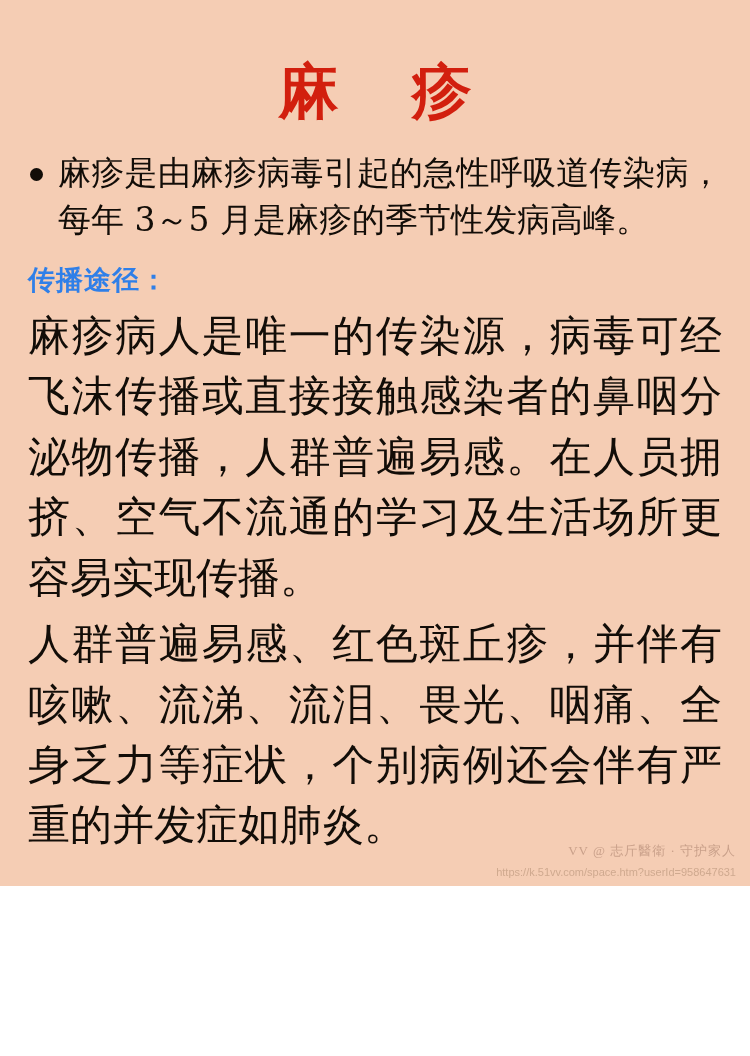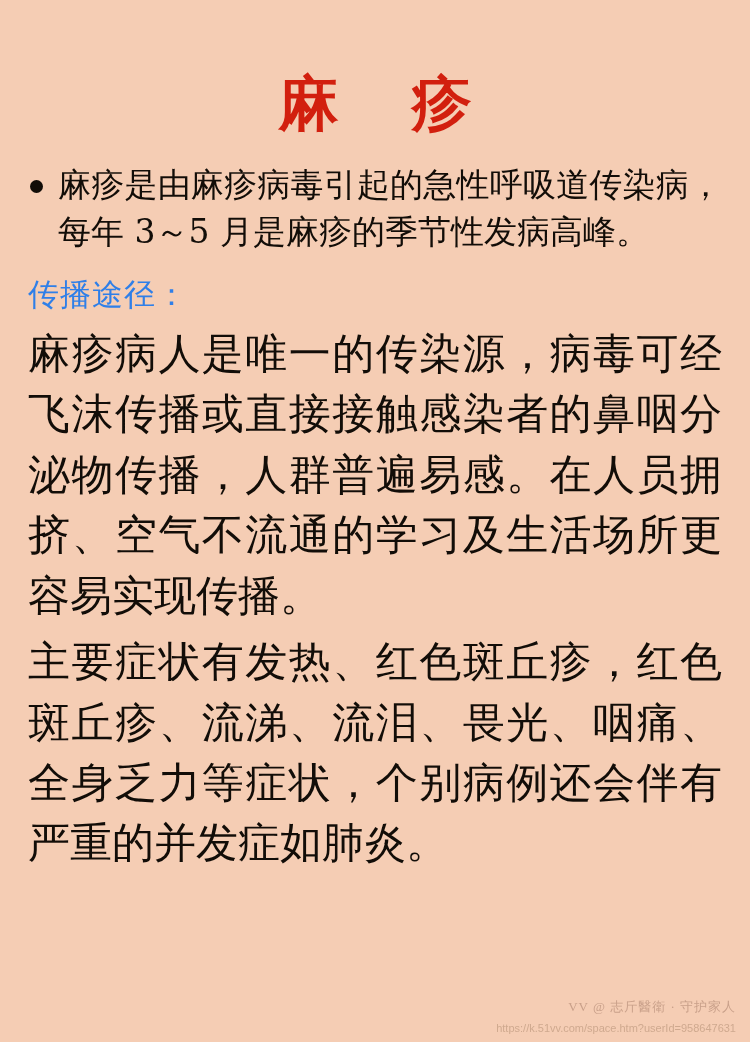--- a/index.html
+++ b/index.html
@@ -9,24 +9,24 @@
   }
   body {
     width: 750px;
     height: 1056px;
     overflow: hidden;
     font-family: "Liberation Sans", sans-serif;
   }
   .poster {
     position: relative;
     width: 750px;
-    height: 1042px;
+    height: 886px;
     background: #f5cdb4;
     box-sizing: border-box;
-    padding: 52px 28px 0 28px;
+    padding: 40px 28px 0 28px;
   }
   .title {
     text-align: center;
     color: #d21f0e;
     font-family: "DejaVu Serif", serif;
     font-weight: bold;
     font-size: 60px;
     letter-spacing: 26px;
     text-indent: 26px;
     margin: 18px 0 26px 0;
@@ -53,22 +53,22 @@
     left: 2px;
     top: 18px;
     width: 13px;
     height: 13px;
     background: #120d08;
     border-radius: 50%;
   }
   .section-heading {
     color: #2f7fe8;
     font-family: "DejaVu Serif", serif;
-    font-weight: normal;
-    font-size: 31px;
+    font-weight: bold;
+    font-size: 27px;
     margin: 18px 0 8px 0;
     letter-spacing: 1px;
   }
   .section-body {
     color: #120d08;
     font-family: "DejaVu Serif", serif;
     font-size: 42px;
     line-height: 1.44;
     margin: 0 0 6px 0;
     text-align: justify;
@@ -100,18 +100,18 @@
 
   <h1 class="title">麻 疹</h1>
 
   <ul class="bullets">
     <li class="bullet-item">麻疹是由麻疹病毒引起的急性呼吸道传染病，每年 3～5 月是麻疹的季节性发病高峰。</li>
   </ul>
 
   <h2 class="section-heading">传播途径：</h2>
   <p class="section-body">麻疹病人是唯一的传染源，病毒可经飞沫传播或直接接触感染者的鼻咽分泌物传播，人群普遍易感。在人员拥挤、空气不流通的学习及生活场所更容易实现传播。</p>
 
-  <p class="section-body">主要症状有发热、红色斑丘疹，红色斑丘疹、流涕、流泪、畏光、咽痛、全身乏力等症状，个别病例还会伴有严重的并发症如肺炎。</p>
+  <p class="section-body">人群普遍易感、红色斑丘疹，并伴有咳嗽、流涕、流泪、畏光、咽痛、全身乏力等症状，个别病例还会伴有严重的并发症如肺炎。</p>
 
   <div class="watermark">VV @ 志斤醫衛 · 守护家人</div>
   <div class="watermark-url">https://k.51vv.com/space.htm?userId=958647631</div>
 
 </div>
 
 </body></html>

